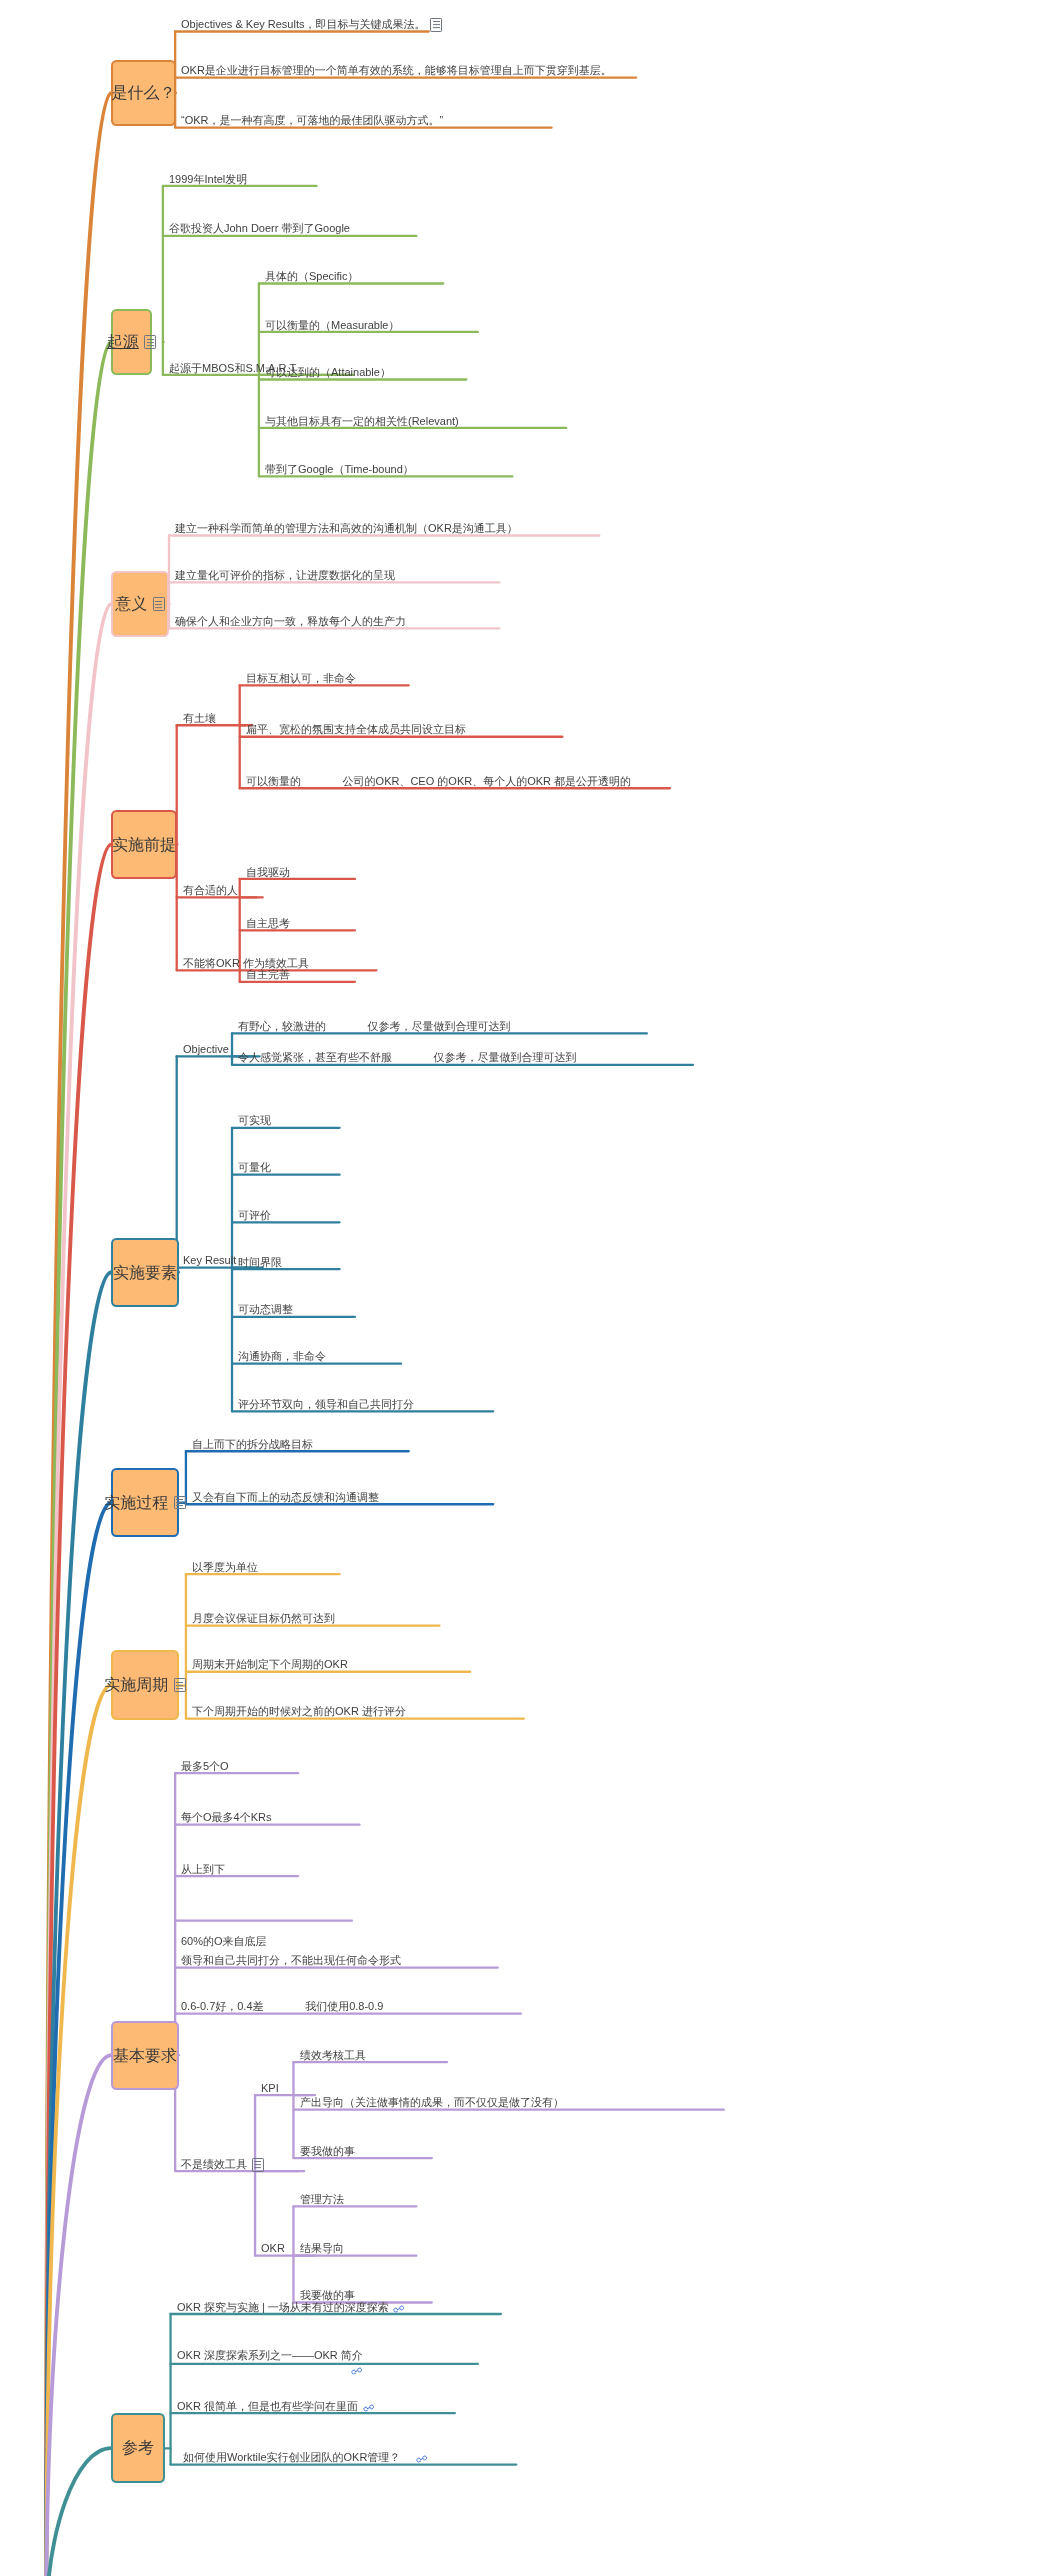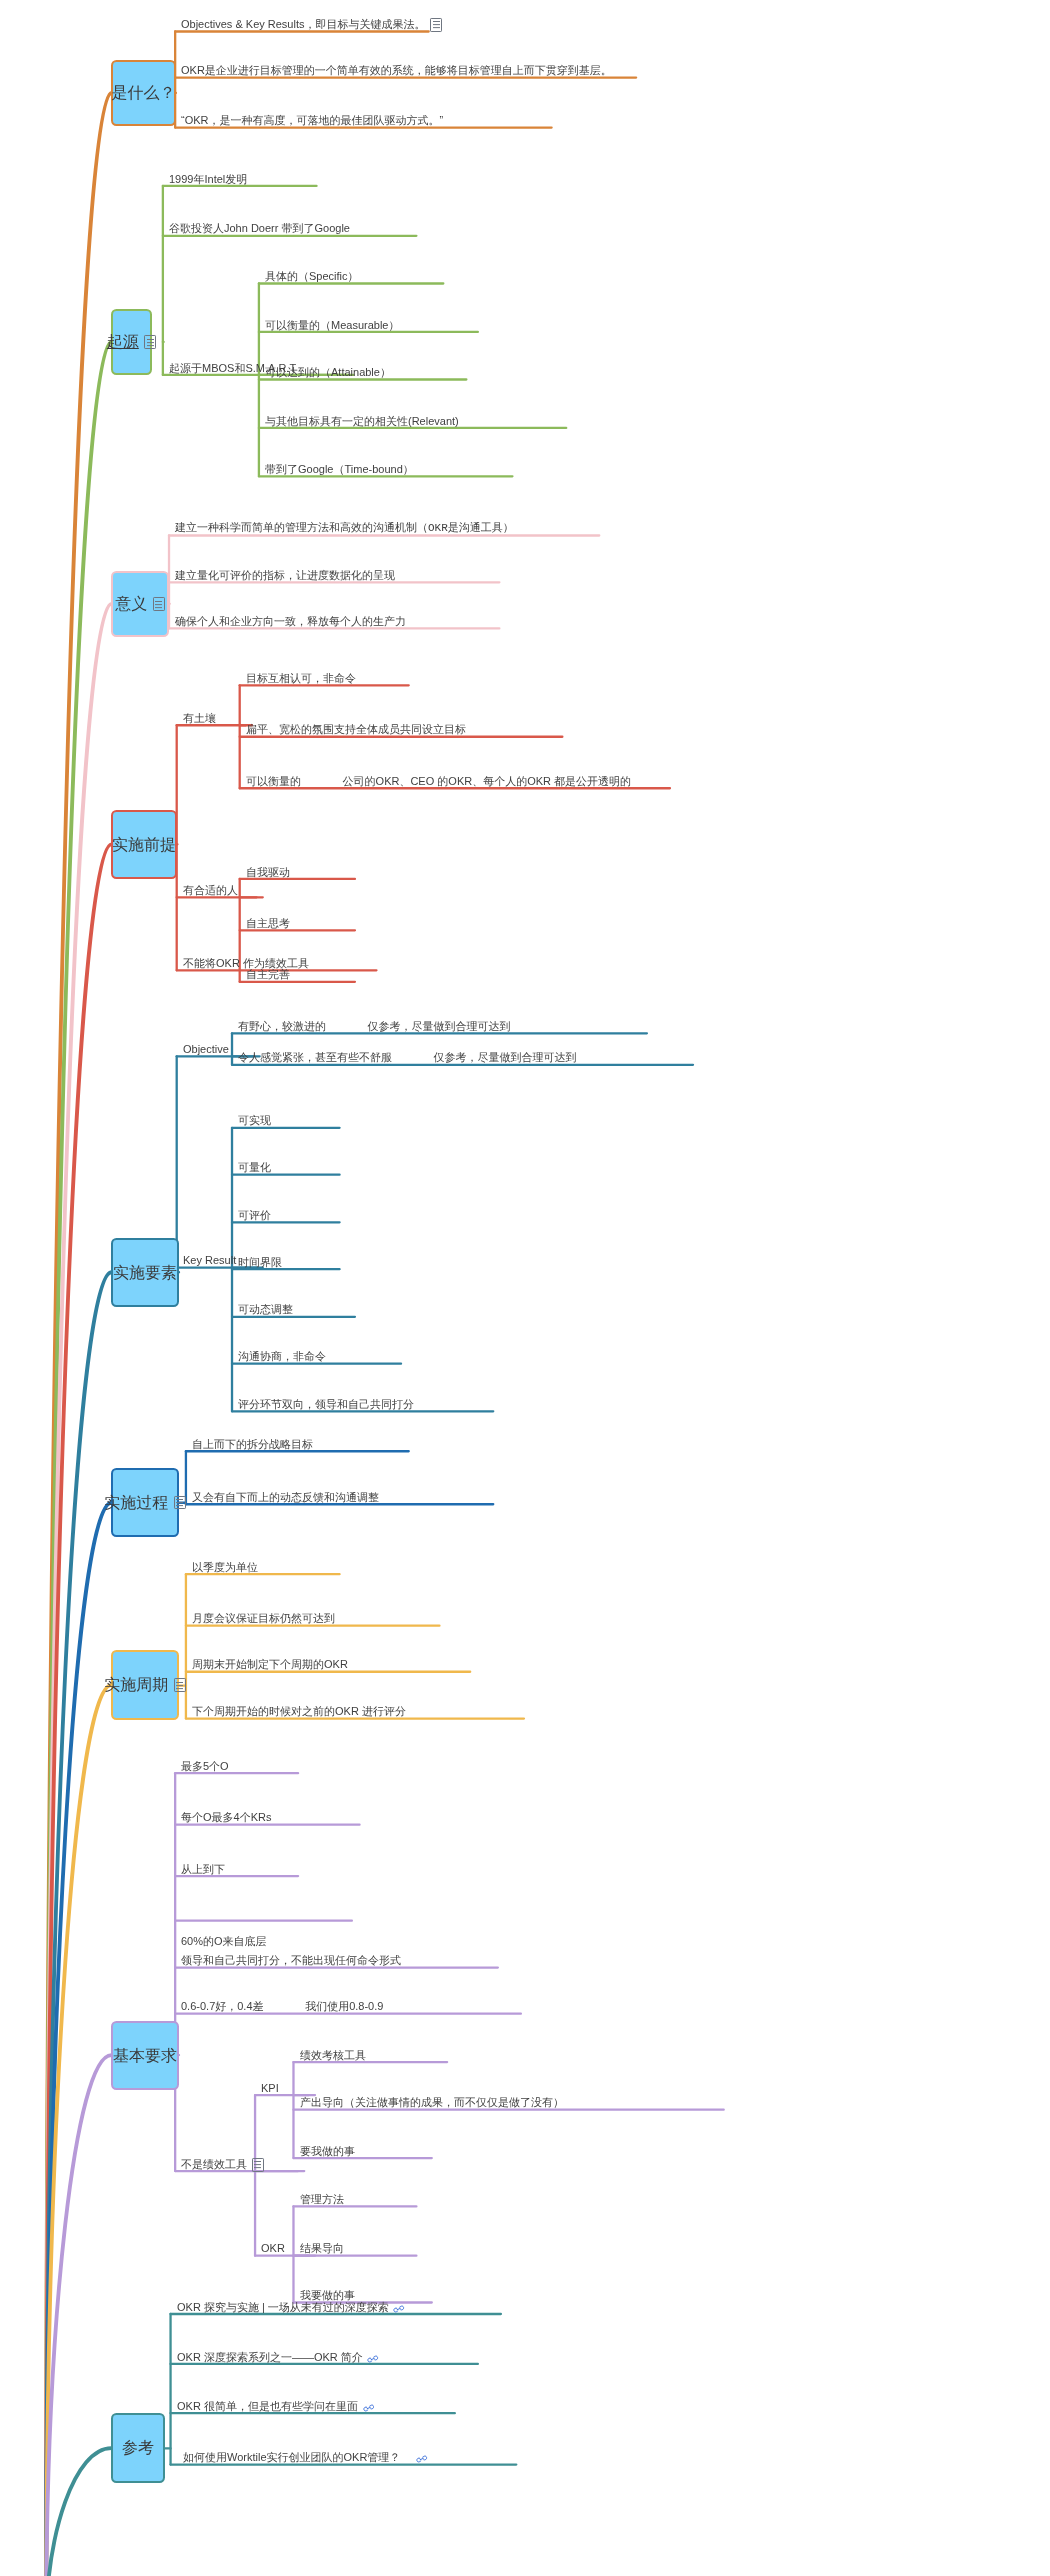--- a/index.html
+++ b/index.html
@@ -3,21 +3,21 @@
 <meta charset="utf-8">
 <style>
   html,body{margin:0;padding:0;background:#ffffff;}
   body{font-family:"Liberation Sans","DejaVu Sans",sans-serif;}
   #stage{position:relative;width:1051px;height:2576px;background:#fff;overflow:hidden;}
   #wires{position:absolute;left:0;top:0;width:1051px;height:2576px;}
   .node{position:absolute;box-sizing:border-box;white-space:nowrap;color:#3a3a3a;}
 
   
   .boxnode{
-    border:2.3px solid #888;border-radius:5.4px;background:#7dd3fc;
+    border:2.3px solid #888;border-radius:5.4px;background:#fdba74;
     display:flex;align-items:center;justify-content:center;gap:5.4px;
     font-size:16px;line-height:1;padding:0 9.2px;
   }
   
   .leaf{
     font-size:11px;line-height:1.2;color:#3f3f3f;
     display:flex;align-items:flex-end;gap:4.6px;
     padding-bottom:1.5px;
   }
 
@@ -182,21 +182,21 @@
       <div class="node leaf" style="left: 265px; top: 413px; height: 17px;">
         <span>与其他目标具有一定的相关性(Relevant)</span>
       </div>
       <div class="node leaf" style="left: 265px; top: 461px; height: 17px;">
         <span>带到了Google（Time-bound）</span>
       </div>
       <div class="node boxnode" style="left: 111px; top: 571px; width: 58px; height: 66px; border-color: rgb(242, 195, 201);">
         <span>意义</span>
         <span class="noteicon"></span>
       </div>
-      <div class="node leaf" style="left: 175px; top: 520px; height: 17px; font-family: Liberation Mono, monospace;">
+      <div class="node leaf" style="left: 175px; top: 520px; height: 17px;">
         <span>建立一种科学而简单的管理方法和高效的沟通机制（OKR是沟通工具）</span>
       </div>
       <div class="node leaf" style="left: 175px; top: 567px; height: 17px;">
         <span>建立量化可评价的指标，让进度数据化的呈现</span>
       </div>
       <div class="node leaf" style="left: 175px; top: 613px; height: 17px;">
         <span>确保个人和企业方向一致，释放每个人的生产力</span>
       </div>
       <div class="node boxnode" style="left: 111px; top: 810px; width: 66px; height: 69px; border-color: rgb(217, 88, 74);">
         <span>实施前提</span>
@@ -351,21 +351,21 @@
         <span class="linkicon">
           <svg viewBox="0 0 20 16" width="11.5" height="10">
             <g fill="none" stroke="#3a6fd8" stroke-width="1.7" stroke-linecap="round">
               <path d="M8.5 11.2 C5.6 14.2 2.2 13.6 1.6 10.6 C1.0 7.6 4.2 5.4 6.6 6.6"></path>
               <path d="M11.5 4.8 C14.4 1.8 17.8 2.4 18.4 5.4 C19.0 8.4 15.8 10.6 13.4 9.4"></path>
               <path d="M7.2 9.2 L12.8 6.8"></path>
             </g>
           </svg>
         </span>
       </div>
-      <div class="node leaf" style="left: 177px; top: 2349px; height: 17px;">
+      <div class="node leaf" style="left: 177px; top: 2349px; height: 17px; flex-direction: column;">
         <span>OKR 深度探索系列之一——OKR 简介</span>
         <span class="linkicon">
           <svg viewBox="0 0 20 16" width="11.5" height="10">
             <g fill="none" stroke="#3a6fd8" stroke-width="1.7" stroke-linecap="round">
               <path d="M8.5 11.2 C5.6 14.2 2.2 13.6 1.6 10.6 C1.0 7.6 4.2 5.4 6.6 6.6"></path>
               <path d="M11.5 4.8 C14.4 1.8 17.8 2.4 18.4 5.4 C19.0 8.4 15.8 10.6 13.4 9.4"></path>
               <path d="M7.2 9.2 L12.8 6.8"></path>
             </g>
           </svg>
         </span>

